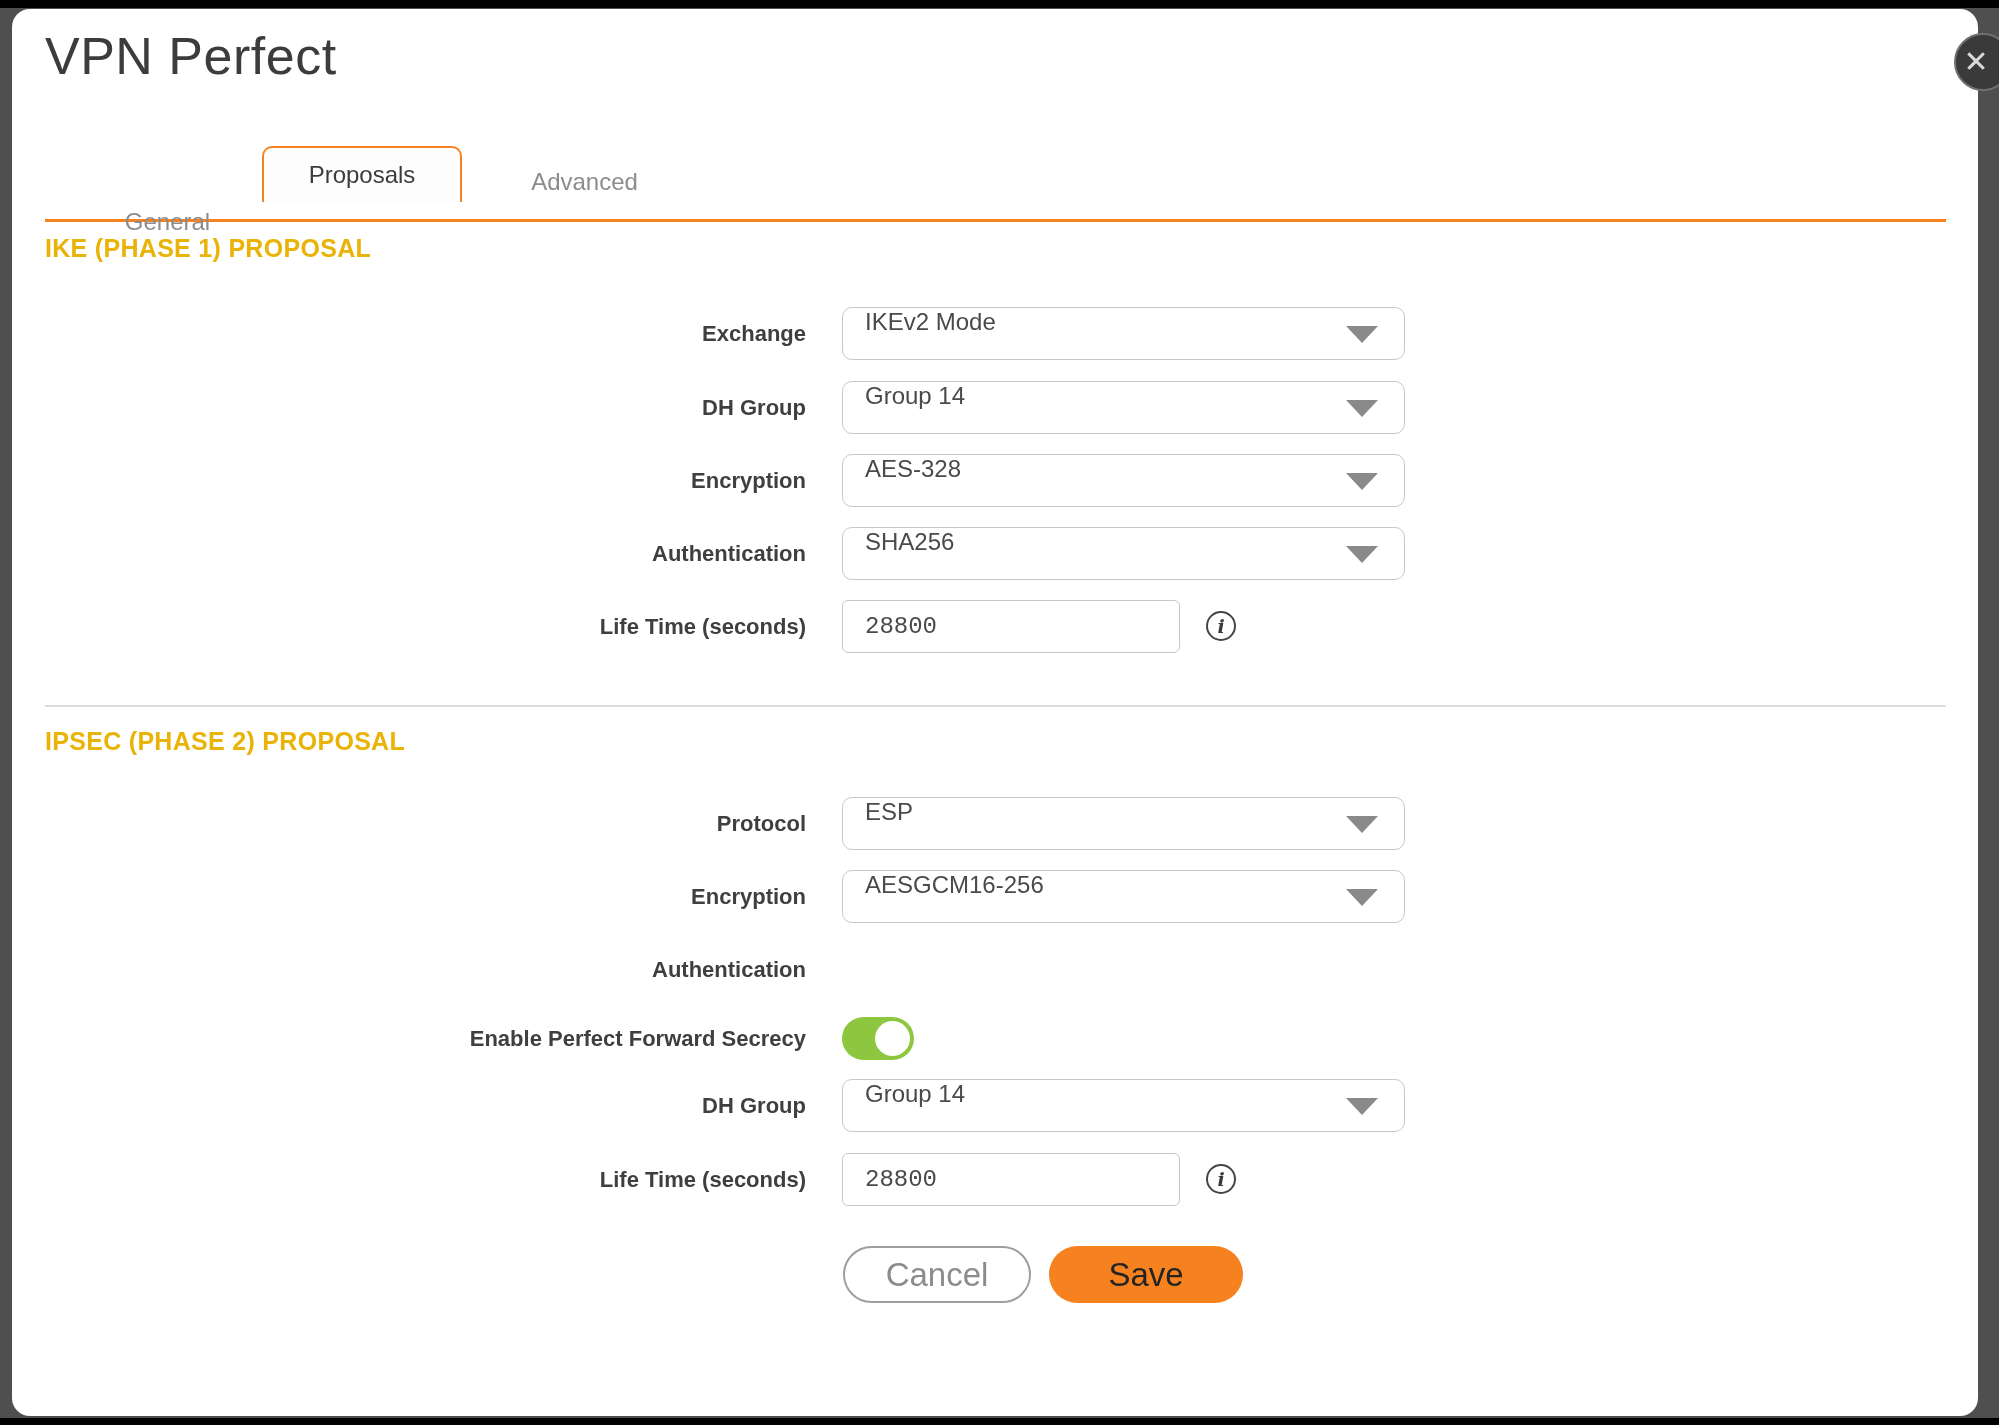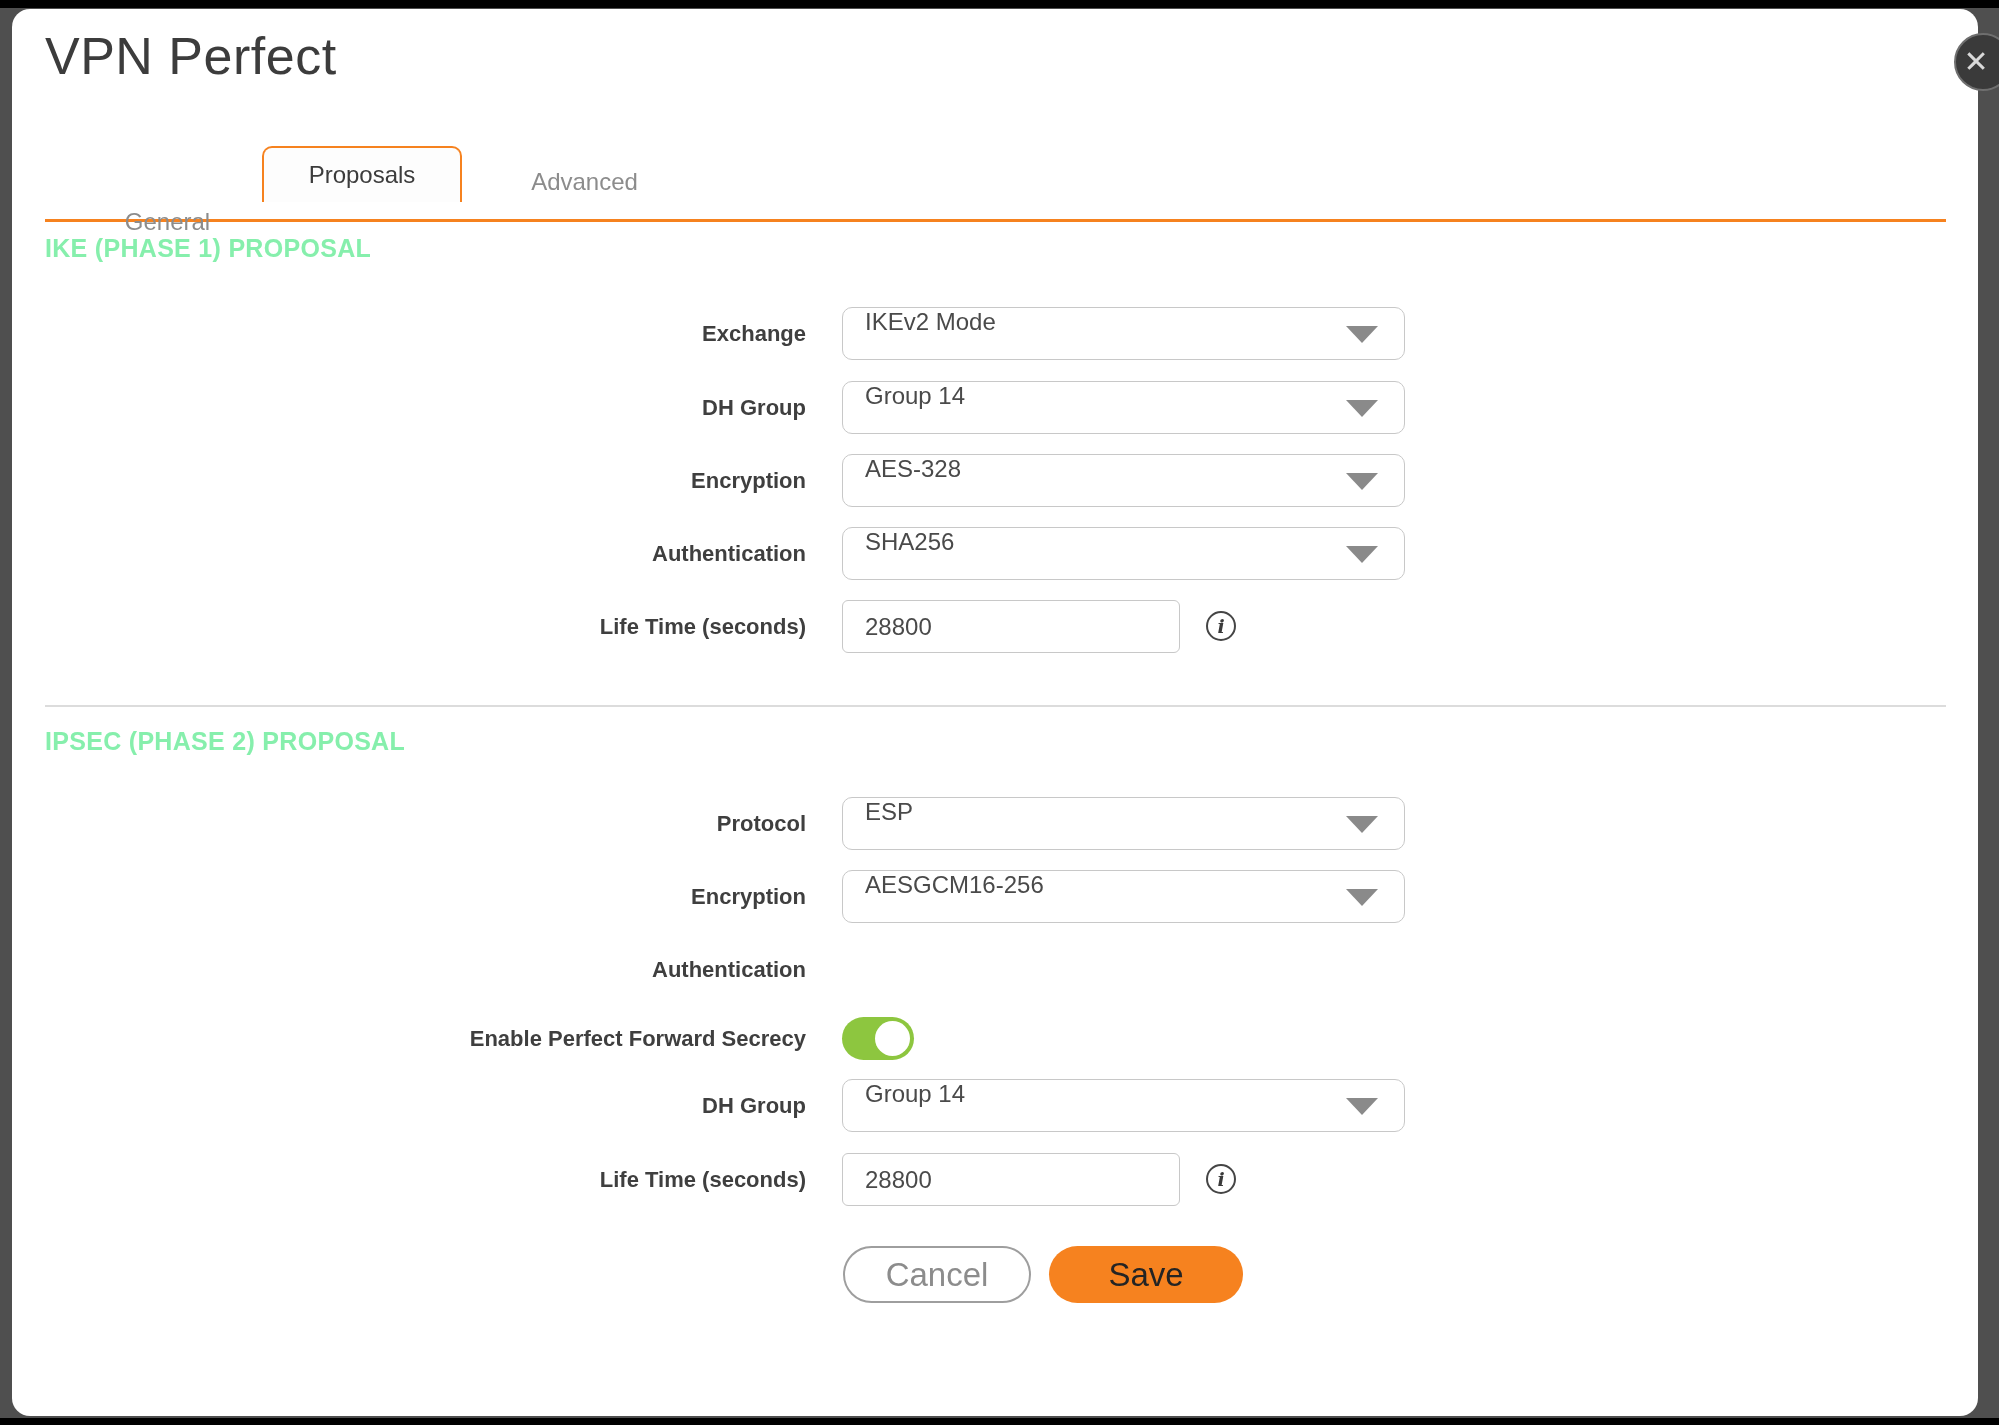--- a/index.html
+++ b/index.html
@@ -40,21 +40,21 @@
   .tab-active{
     position:absolute;left:262px;top:146px;width:200px;height:56px;z-index:3;
     background:#fdfdfd;border:2px solid #F6821F;border-bottom:none;
     border-radius:10px 10px 0 0;box-sizing:border-box;
     display:flex;align-items:center;justify-content:center;
     font-size:24px;color:#3c3c3c;cursor:pointer;
   }
 
   .section-title{
     position:absolute;left:45px;z-index:2;
-    font-size:25px;font-weight:bold;color:#86efac;letter-spacing:0.3px;
+    font-size:25px;font-weight:bold;color:#eab308;letter-spacing:0.3px;
   }
   .divider{position:absolute;left:45px;top:705px;width:1901px;height:2px;background:#dcdcdc;z-index:2;}
 
   
   .row{position:absolute;left:0;height:53px;width:1999px;z-index:2;}
   .row-label{
     position:absolute;left:46px;width:760px;top:50%;transform:translateY(-50%);
     text-align:right;font-size:22px;font-weight:bold;color:#3f3f3f;
   }
   .select{
@@ -69,21 +69,21 @@
     border-top:17px solid #8a8a8a;
   }
   .select.disabled{background:#efefef;border-color:#dfdfdf;cursor:default;}
   .select.disabled .select-value{color:#a5a5a5;}
   .select.disabled .select-arrow{border-top-color:#c4c4c4;}
 
   .text-input{
     position:absolute;left:842px;top:0;width:338px;height:53px;box-sizing:border-box;
     border:1px solid #c8c8c8;border-radius:6px;background:#fff;
     font-size:24px;color:#4a4a4a;padding:0 0 0 22px;outline:none;
-    font-family:Liberation Sans, sans-serif;
+    font-family:Liberation Mono, monospace;
   }
   .info-icon{
     position:absolute;left:1206px;top:11px;width:30px;height:30px;box-sizing:border-box;
     border:2px solid #454545;border-radius:50%;
     display:flex;align-items:center;justify-content:center;
     font-family:"DejaVu Serif",serif;font-style:italic;font-weight:bold;
     font-size:19px;color:#3a3a3a;
   }
 
   .toggle{

